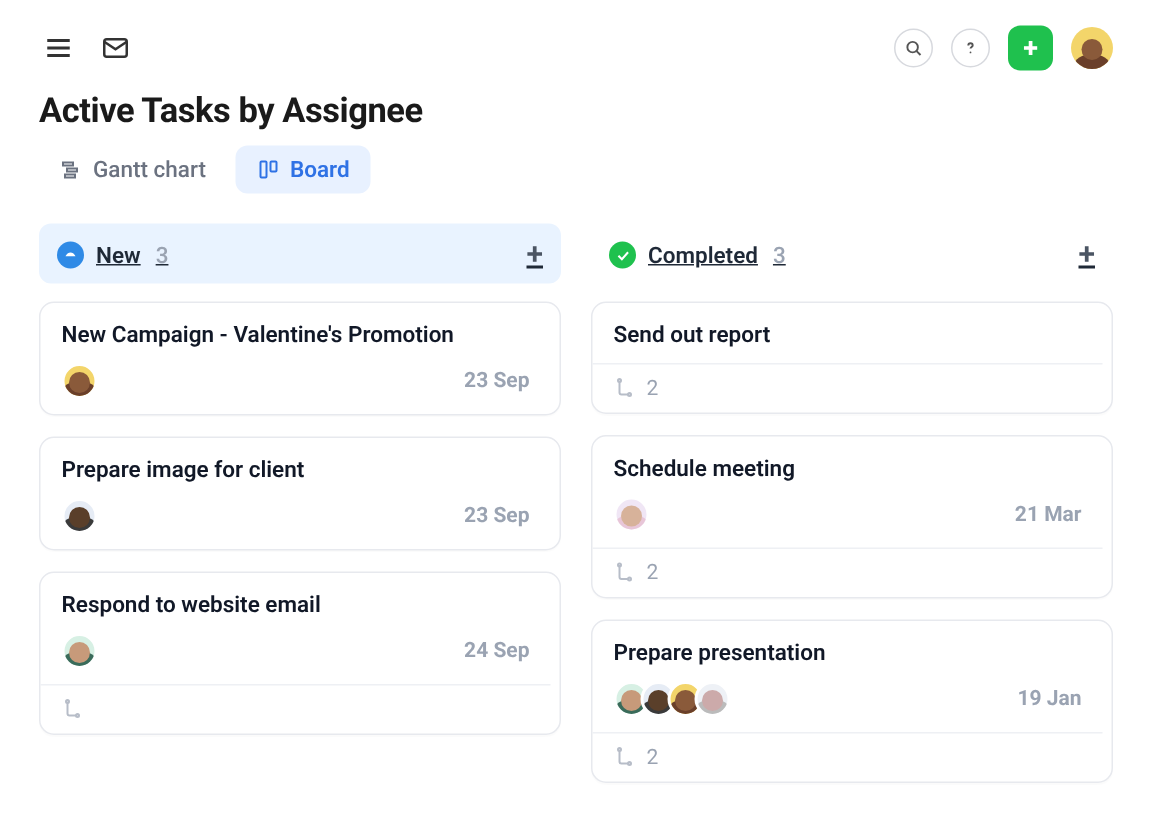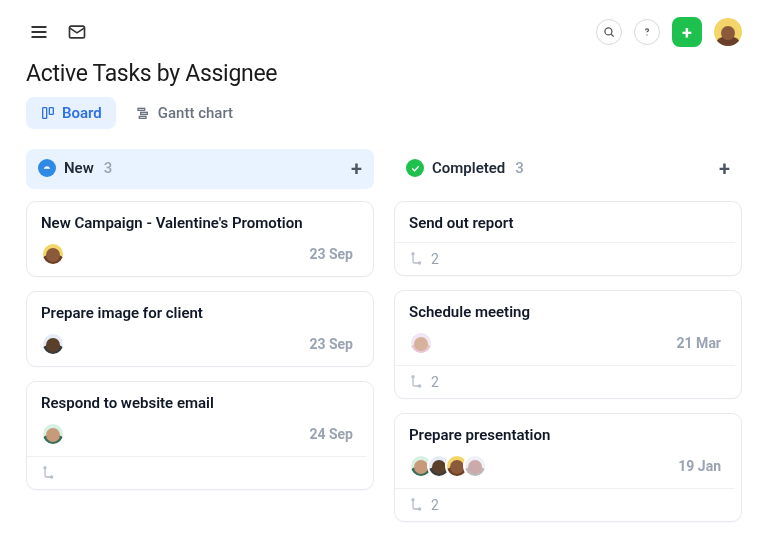--- a/index.html
+++ b/index.html
@@ -69,21 +69,21 @@
   .avatar.d::after{ background:#5a3f2a; }
   .avatar.d::before{ background:#3a3a3a; }
   .avatar.e { background:#eef1f6; }
   .avatar.e::after{ background:#caa; }
   .avatar.e::before{ background:#bbb; }
   .avatar.sm { width:24px; height:24px; }
 
   
   .page-title {
     font-size: 23px;
-    font-weight: 400;
+    font-weight: 700;
     letter-spacing: -0.3px;
     margin-bottom: 10px;
   }
   
   .view-tabs {
     display: flex; gap: 6px;
     margin-bottom: 20px;
   }
   .view-tab {
     display: inline-flex; align-items: center; gap: 6px;
@@ -93,27 +93,28 @@
     font-size: 15px;
     font-weight: 500;
   }
   .view-tab.active { background: #e8f1ff; color: #2f72e5; font-weight:600; }
   .view-tab svg, .view-tab .glyph { width:16px; height:16px; display:inline-block; }
 
   
   .board { display:flex; gap:20px; }
   .column { flex:1 1 0; min-width:0; }
   .col-header {
-    display:flex; align-items:flex-start; gap:8px;
+    display:flex; align-items:flex-end; gap:8px;
     padding:10px 12px;
     border-radius:8px;
     font-size:15px;
     font-weight:600;
     color:#1f2937;
     margin-bottom:12px;
+    text-decoration:underline;
   }
   .col-new .col-header { background:#e9f3ff; }
   .col-header .count { color:#9aa3b2; font-weight:500; margin-left:2px;}
   .col-header .spacer { flex:1; }
   .status-dot {
     width:18px; height:18px; border-radius:50%;
     display:inline-flex; align-items:center; justify-content:center;
     background:#2f8ae6; color:#fff; font-size:11px;
   }
   .status-dot.done { background:#1fc14e; }
@@ -176,34 +177,34 @@
           </svg>
       </span>
       <span class="add-btn">+</span>
       <span class="avatar"></span>
     </div>
   </div>
 
   <h1 class="page-title">Active Tasks by Assignee</h1>
 
   <div class="view-tabs">
-    <div class="view-tab active">
-      <svg viewBox="0 0 24 24" fill="none" stroke="currentColor" stroke-width="2">
-          <rect x="4" y="4" width="6" height="16" rx="1"></rect>
-          <rect x="14" y="4" width="6" height="10" rx="1"></rect>
-        </svg>
-      <span>Board</span>
-    </div>
     <div class="view-tab">
       <svg viewBox="0 0 24 24" fill="none" stroke="currentColor" stroke-width="2">
           <rect x="3" y="5" width="10" height="3"></rect>
           <rect x="7" y="11" width="10" height="3"></rect>
           <rect x="5" y="17" width="10" height="3"></rect>
         </svg>
       <span>Gantt chart</span>
+    </div>
+    <div class="view-tab active">
+      <svg viewBox="0 0 24 24" fill="none" stroke="currentColor" stroke-width="2">
+          <rect x="4" y="4" width="6" height="16" rx="1"></rect>
+          <rect x="14" y="4" width="6" height="10" rx="1"></rect>
+        </svg>
+      <span>Board</span>
     </div>
   </div>
 
   <div class="board">
 
     <div class="column col-new">
       <div class="col-header">
         <span class="status-dot">
           <svg viewBox="0 0 24 24" width="10" height="10" fill="#fff">
               <path d="M4 14c4-8 12-8 16 0H4z"></path>

